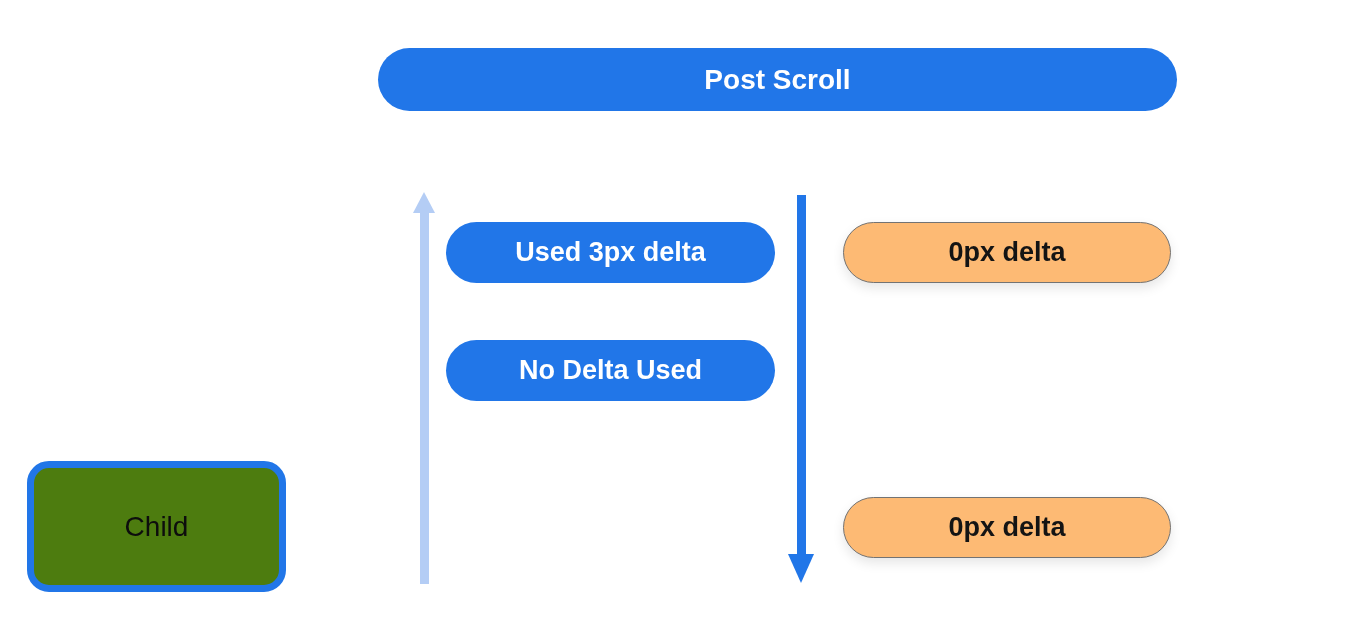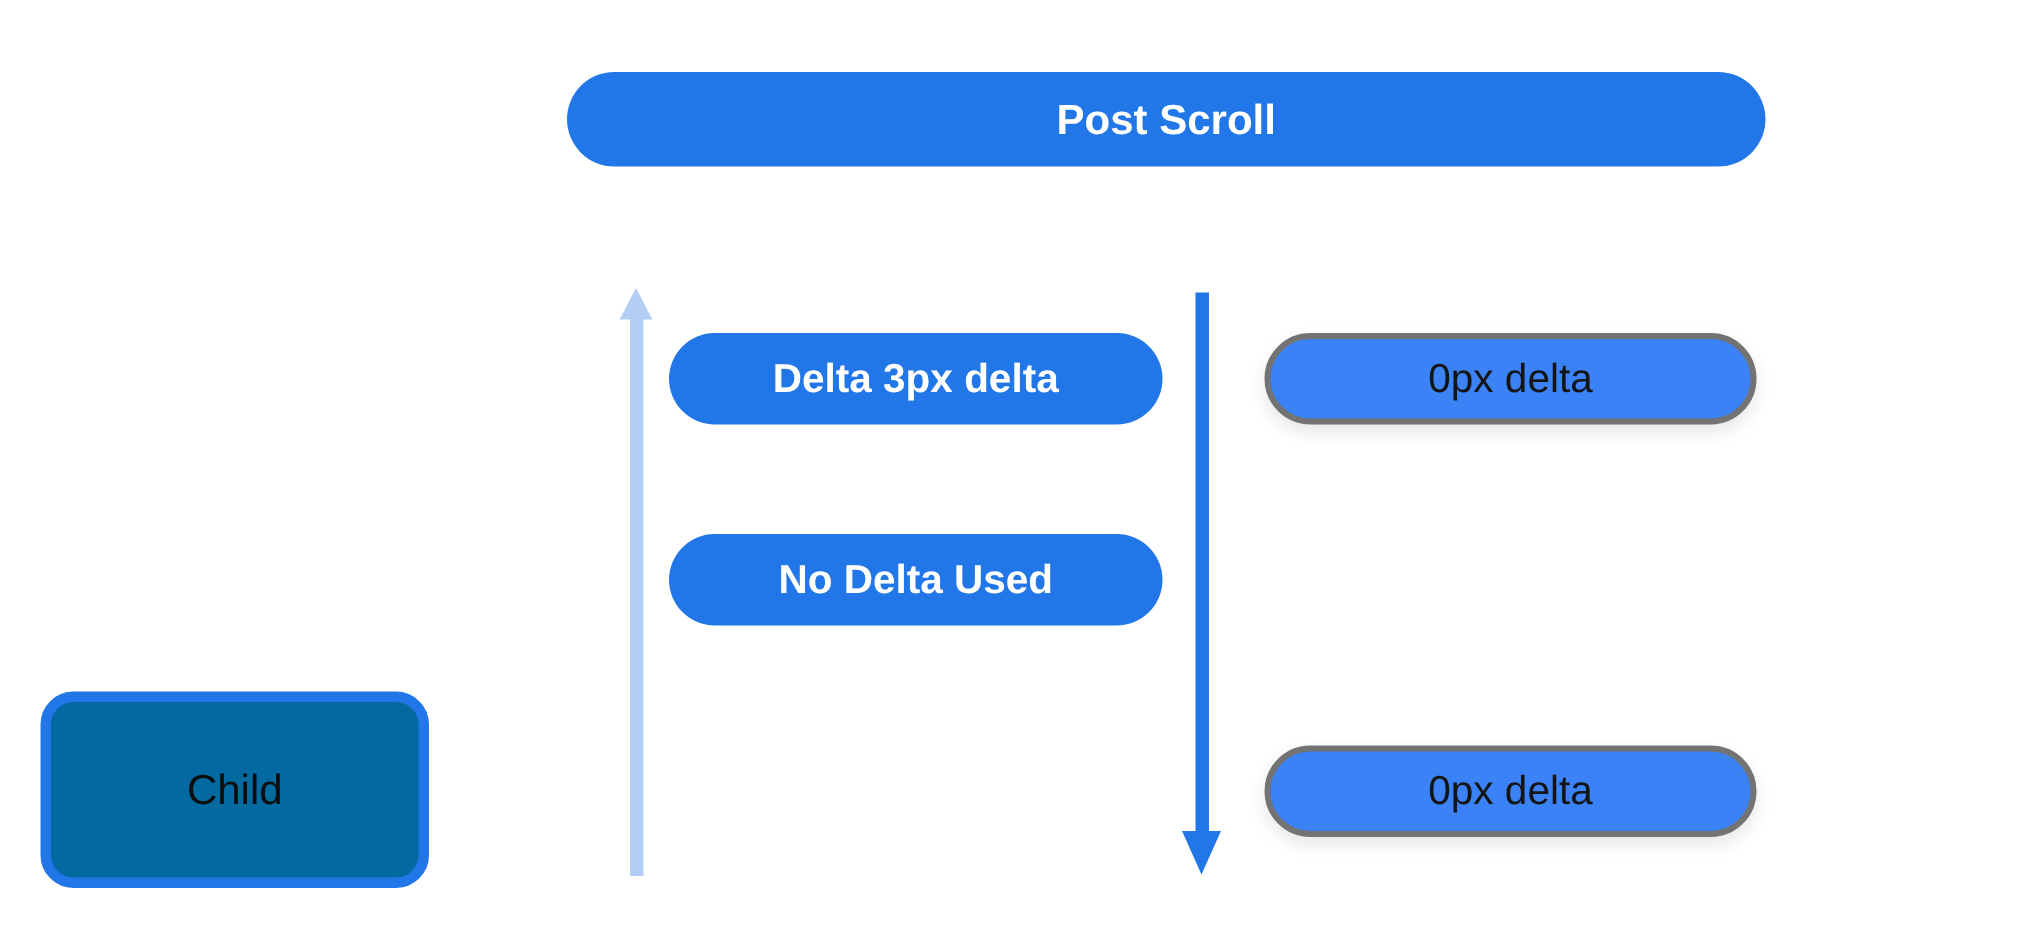--- a/index.html
+++ b/index.html
@@ -22,24 +22,24 @@
     justify-content: center;
     border-radius: 999px;
     box-sizing: border-box;
   }
   .pill-blue {
     background: #2176e8;
     color: #ffffff;
     font-weight: 700;
   }
   .pill-white {
-    background: #3b82f6;
+    background: #fdba74;
     color: #141414;
-    font-weight: 400;
-    border: 4px solid #737373;
+    font-weight: 700;
+    border: 1px solid #737373;
     box-shadow: 0 5px 12px rgba(0,0,0,0.10);
   }
   .header-pill {
     left: 378px; top: 48px;
     width: 799px; height: 63px;
     font-size: 28px;
   }
   .mid-pill {
     width: 329px; height: 61px;
     font-size: 27px;
@@ -56,21 +56,21 @@
     border-radius: 20px;
     box-sizing: border-box;
     font-size: 28px;
   }
   .node-filled {
     background: #2176e8;
     color: #ffffff;
     font-weight: 700;
   }
   .node-outlined {
-    background: #0369a1;
+    background: #4d7c0f;
     color: #0d0d0d;
     font-weight: 500;
     border: 7px solid #2176e8;
     border-radius: 22px;
   }
   .arrow-shaft {
     position: absolute;
     width: 9px;
   }
   .arrow-head {
@@ -122,24 +122,24 @@
     <div class="arrow-head up-head"></div>
     <div class="arrow-shaft up-shaft"></div>
   </div>
 
   <div>
     <div class="arrow-shaft down-shaft"></div>
     <div class="arrow-head down-head"></div>
   </div>
 
   <div class="pill pill-blue mid-pill" style="left:446px; top:222px;">
-    <span>Delta 3px delta</span>
+    <span>Used 3px delta</span>
   </div>
 
-  <div class="pill pill-blue mid-pill" style="left:446px; top:356px;">
+  <div class="pill pill-blue mid-pill" style="left:446px; top:340px;">
     <span>No Delta Used</span>
   </div>
 
   <div class="pill pill-white right-pill" style="left:843px; top:222px;">
     <span>0px delta</span>
   </div>
 
   <div class="pill pill-white right-pill" style="left:843px; top:497px;">
     <span>0px delta</span>
   </div>

